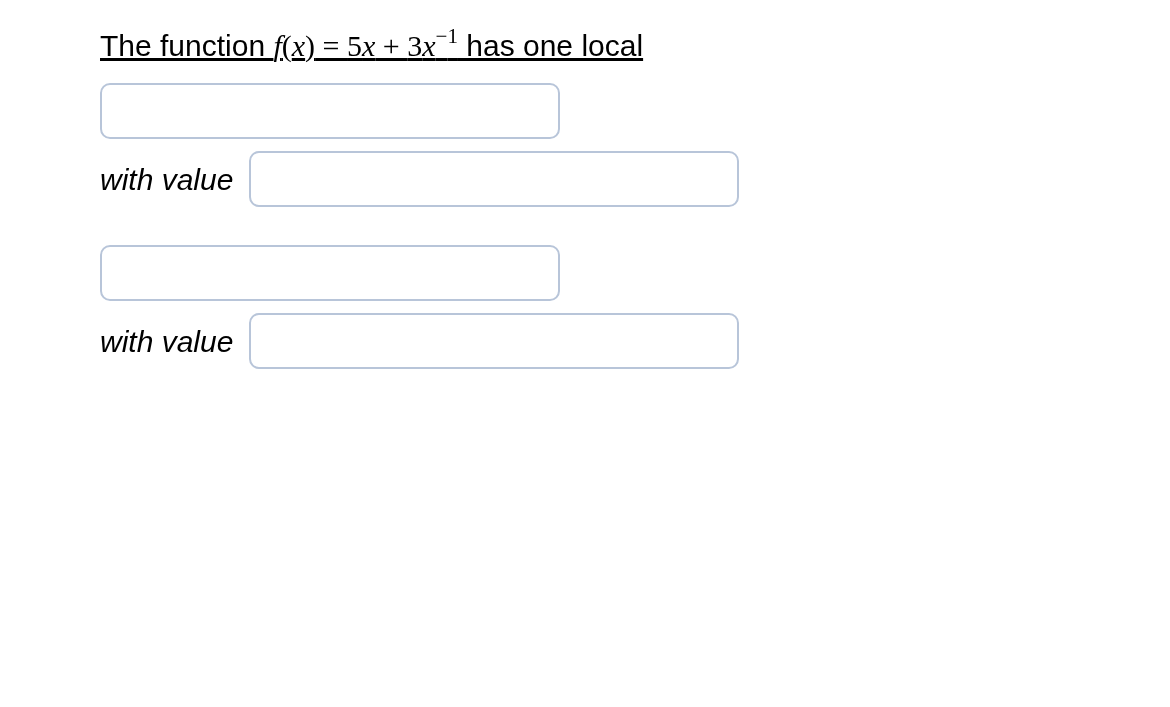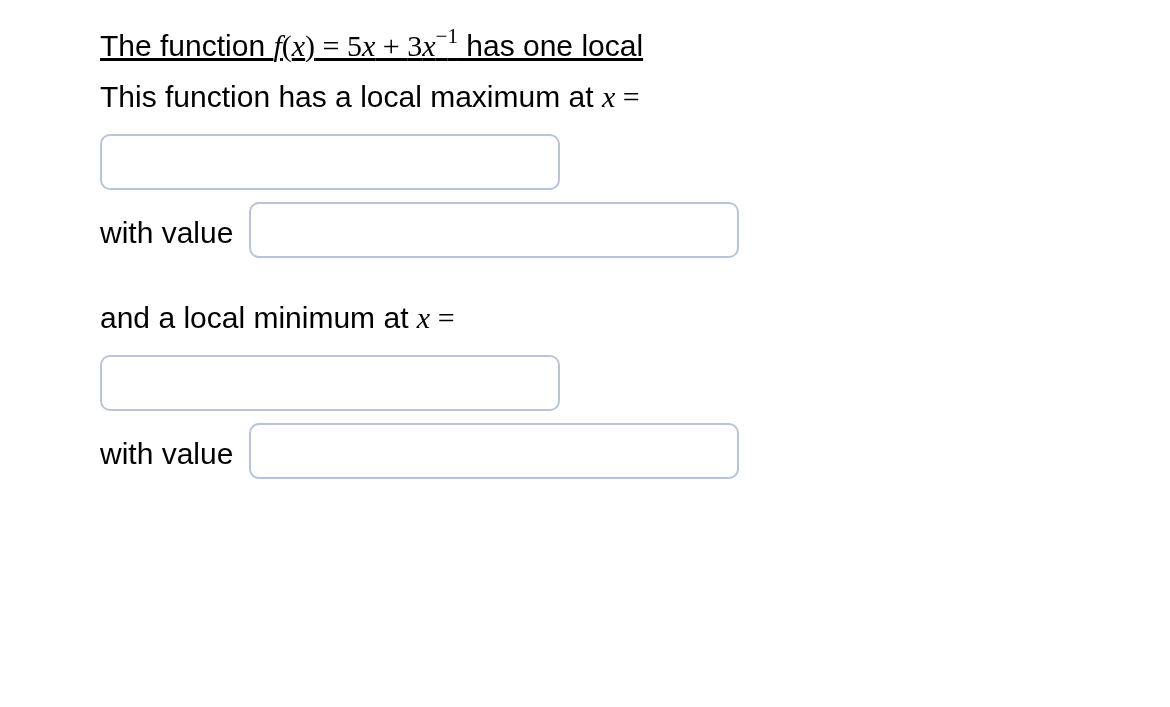--- a/index.html
+++ b/index.html
@@ -42,59 +42,54 @@
     }
     .input-wide {
       width: 460px;
     }
     .input-wider {
       width: 490px;
     }
     .row {
       margin: 12px 0;
       display: flex;
-      align-items: flex-end;
+      align-items: center;
       gap: 16px;
+      font-style: italic;
     }
     .text-block {
       margin-top: 8px;
     }
     p.inline-row {
       margin: 0;
       text-decoration: underline;
     }
     .spacer {
       height: 14px;
     }
   </style>
 </head>
 <body>
 
 <div class="content">
   <p class="inline-row">
     <span>The function </span><span class="math">f</span><span class="math math-upright">(</span><span class="math">x</span><span class="math math-upright">)</span><span class="math math-upright"> = </span><span class="math math-upright">5</span><span class="math">x</span><span class="math math-upright"> + </span><span class="math math-upright">3</span><span class="math">x</span><span class="math sup"><span class="math-upright">−</span><span class="math-upright">1</span></span><span> has one local</span>
   </p>
-  <p>
-    <span>This function has a local maximum at </span><span class="math">x</span><span class="math math-upright"> = </span>
-  </p>
 
   <div class="row">
     <div class="input-box input-wide"></div>
   </div>
 
   <div class="row">
     <span>with value</span>
     <div class="input-box input-wider"></div>
   </div>
 
   <div class="spacer"></div>
 
-  <p class="text-block">
-    <span>and a local minimum at </span><span class="math">x</span><span class="math math-upright"> = </span>
-  </p>
 
   <div class="row">
     <div class="input-box input-wide"></div>
   </div>
 
   <div class="row">
     <span>with value</span>
     <div class="input-box input-wider"></div>
   </div>
 </div>

